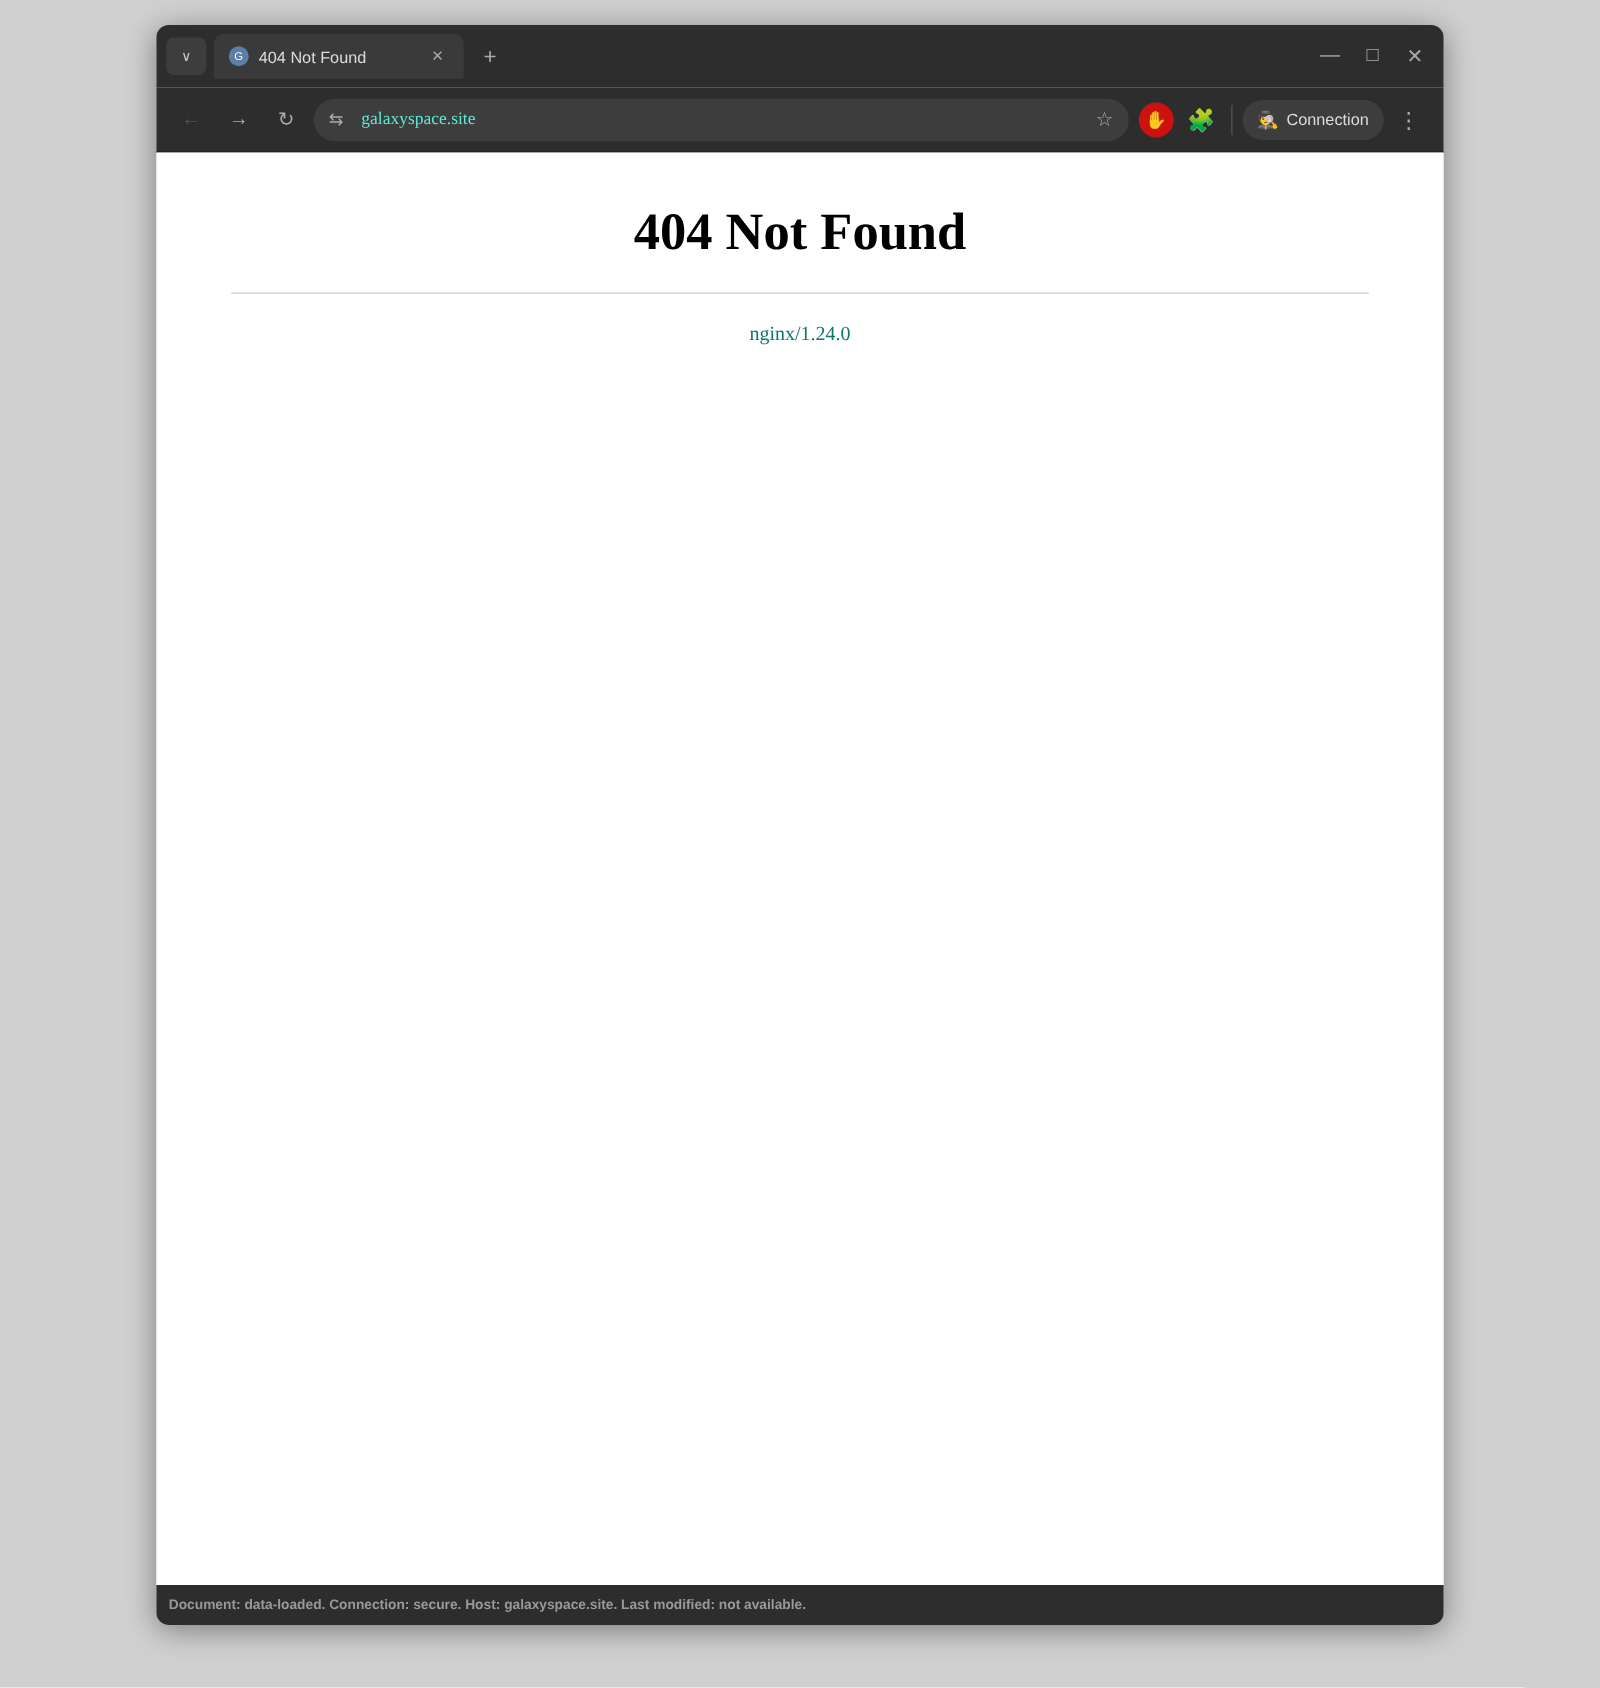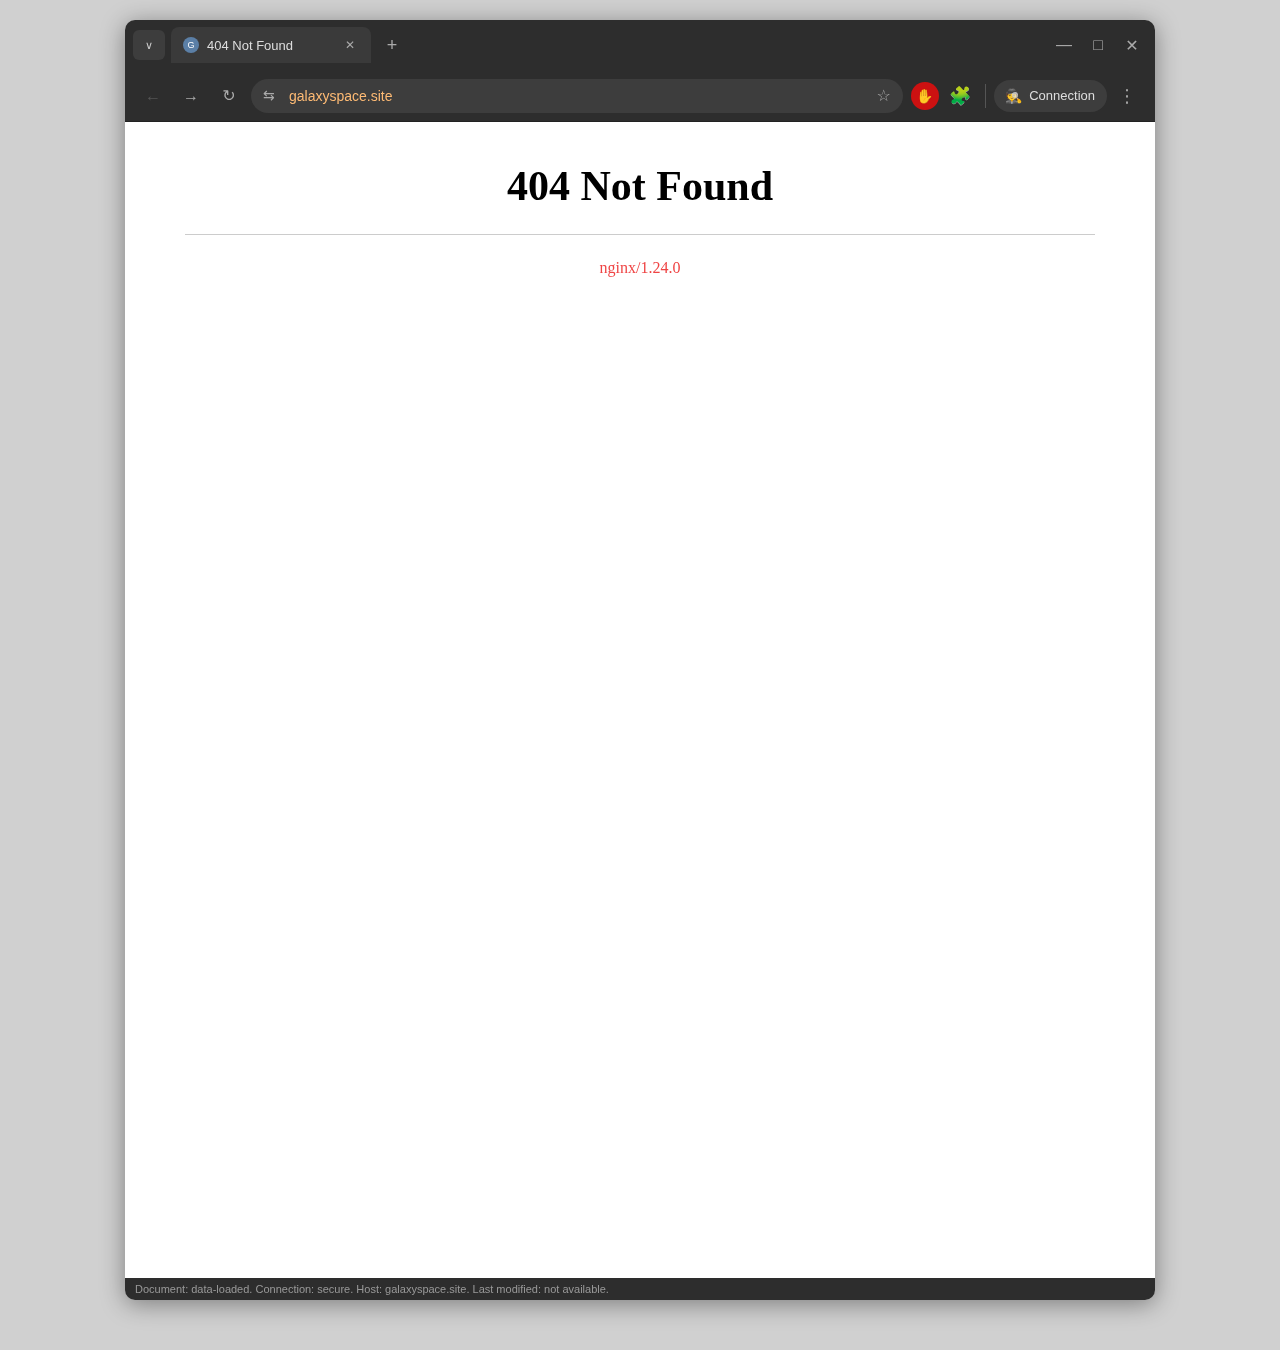--- a/index.html
+++ b/index.html
@@ -167,22 +167,23 @@
     }
 
     .address-bar-icon {
       width: 18px;
       height: 18px;
       color: #aaa;
       font-size: 14px;
     }
 
     .address-text {
-      color: #fdba74;
-      font-size: 14px;
+      color: #5eead4;
+      font-size: 14px;
+      font-family: Liberation Serif, serif;
     }
 
     .address-star {
       margin-left: auto;
       color: #aaa;
       font-size: 16px;
       cursor: pointer;
     }
 
     .toolbar-icons {
@@ -272,32 +273,33 @@
 
     .error-divider {
       border: none;
       border-top: 1px solid #ccc;
       margin: 0 0 24px 0;
     }
 
     .error-server {
       text-align: center;
       font-size: 16px;
-      color: #ef4444;
+      color: #0f766e;
       font-family: Georgia, 'Times New Roman', serif;
     }
 
     
     .status-bar {
       background: #2d2d2d;
-      height: 22px;
+      height: 32px;
       display: flex;
       align-items: center;
       padding: 0 10px;
       overflow: hidden;
+      font-weight: bold;
     }
 
     .status-text {
       font-size: 11px;
       color: #999;
       white-space: nowrap;
       overflow: hidden;
       text-overflow: ellipsis;
     }
   </style>

